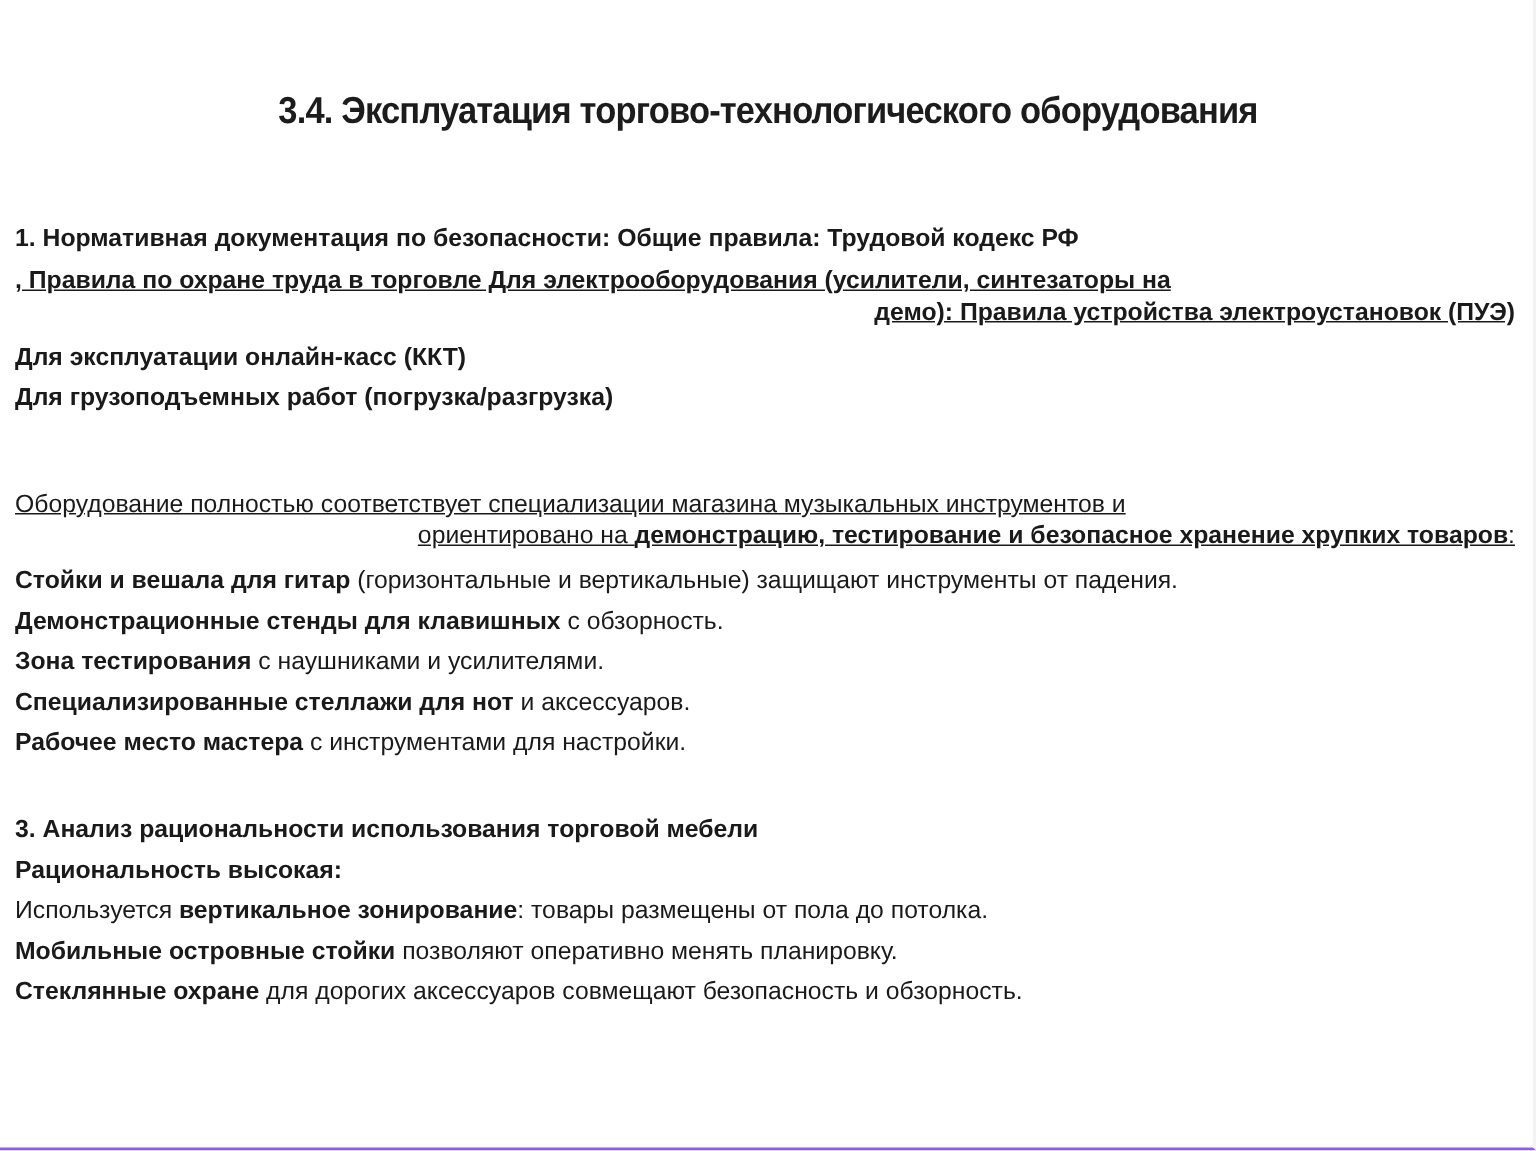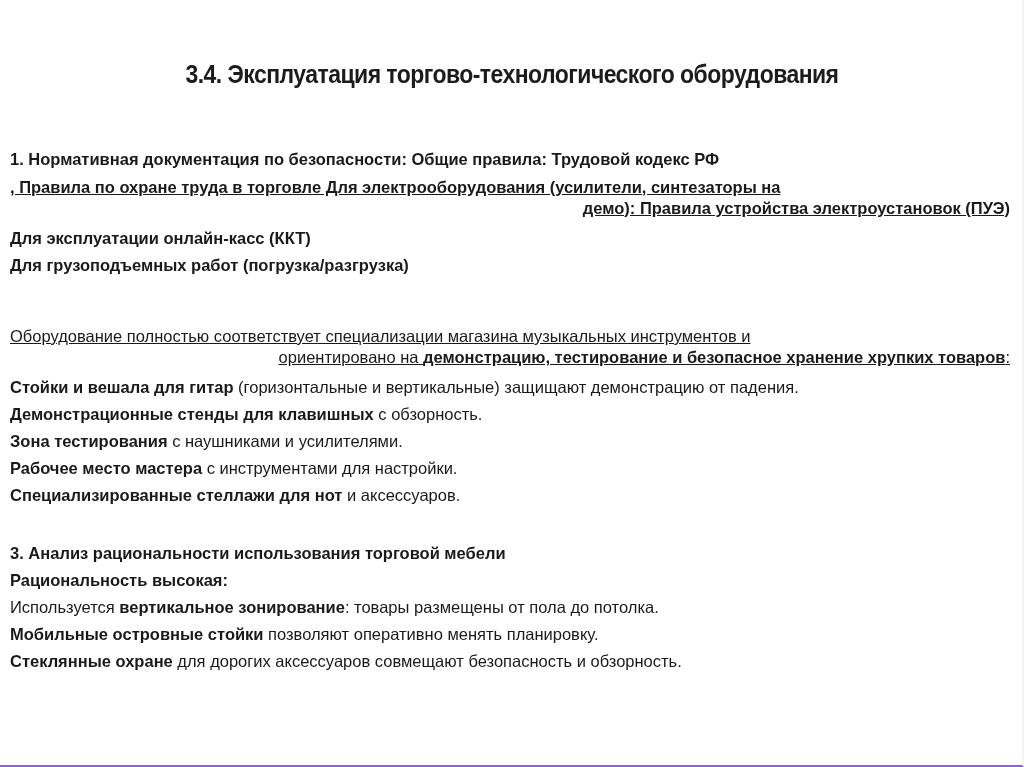--- a/index.html
+++ b/index.html
@@ -70,33 +70,33 @@
     </div>
 
     <div class="gap"></div>
 
     <div>
       <div class="line n tight" style="margin-top:20px;">Оборудование полностью соответствует специализации магазина музыкальных инструментов и</div>
       <div class="line n tight tight-after">
         <span>ориентировано на </span><span class="b">демонстрацию, тестирование и безопасное хранение хрупких товаров</span><span>:</span>
       </div>
       <div class="line">
-        <span class="b">Стойки и вешала для гитар</span><span> (горизонтальные и вертикальные) защищают демонстрацию от падения.</span>
+        <span class="b">Стойки и вешала для гитар</span><span> (горизонтальные и вертикальные) защищают инструменты от падения.</span>
       </div>
       <div class="line">
         <span class="b">Демонстрационные стенды для клавишных</span><span> с обзорность.</span>
       </div>
       <div class="line">
         <span class="b">Зона тестирования</span><span> с наушниками и усилителями.</span>
       </div>
       <div class="line">
-        <span class="b">Рабочее место мастера</span><span> с инструментами для настройки.</span>
+        <span class="b">Специализированные стеллажи для нот</span><span> и аксессуаров.</span>
       </div>
       <div class="line">
-        <span class="b">Специализированные стеллажи для нот</span><span> и аксессуаров.</span>
+        <span class="b">Рабочее место мастера</span><span> с инструментами для настройки.</span>
       </div>
     </div>
 
     <div class="gap" style="height:31px;"></div>
 
     <div>
       <div class="line b">3. Анализ рациональности использования торговой мебели</div>
       <div class="line b">Рациональность высокая:</div>
       <div class="line">
         <span>Используется </span><span class="b">вертикальное зонирование</span><span>: товары размещены от пола до потолка.</span>

